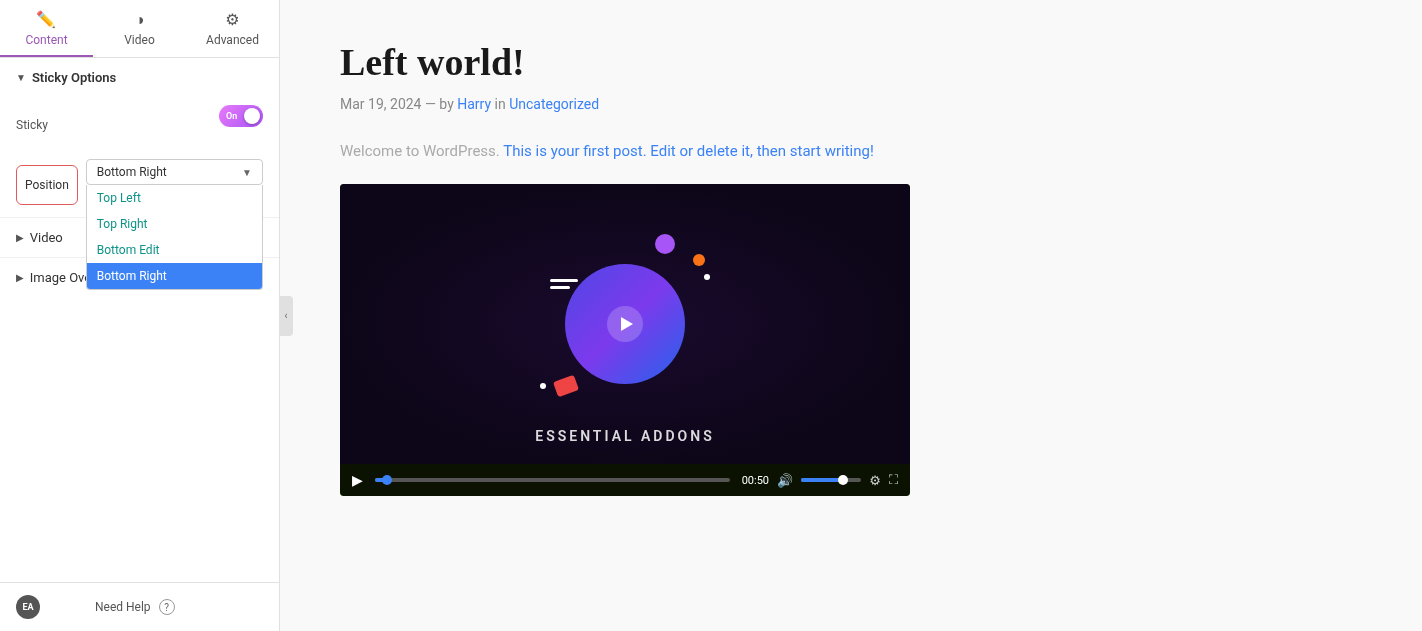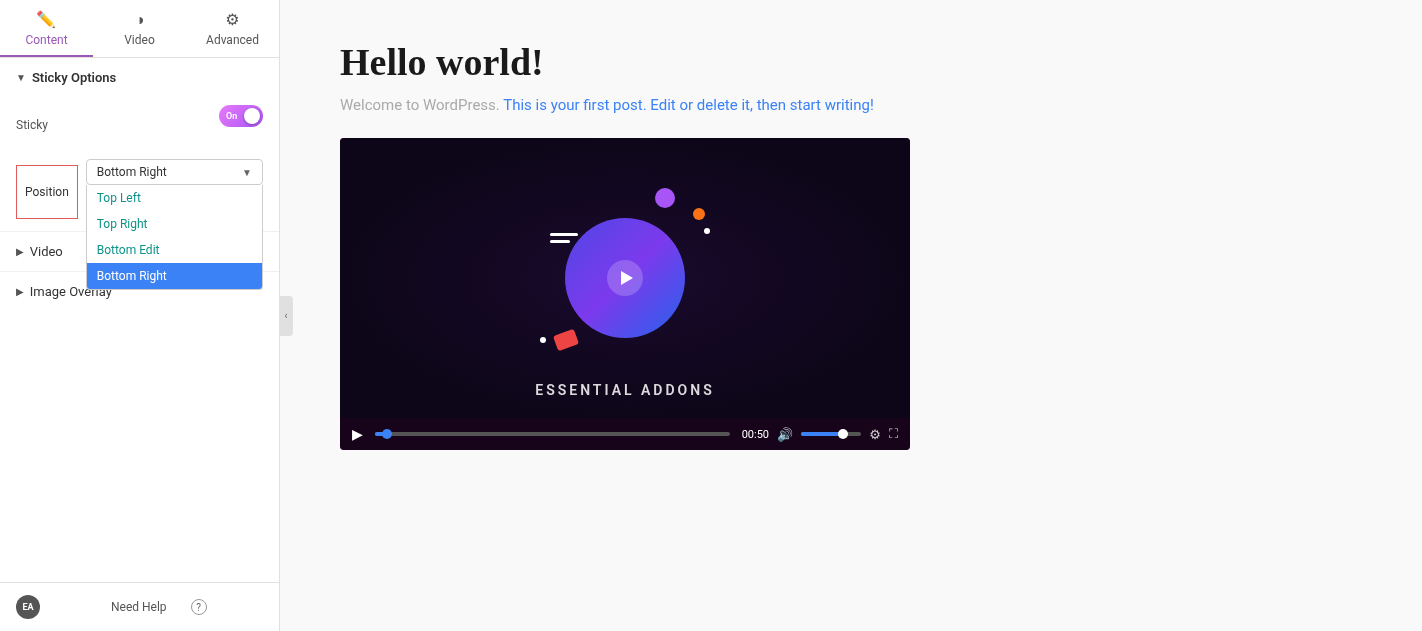--- a/index.html
+++ b/index.html
@@ -118,22 +118,22 @@
     }
     .position-label-wrap {
       display: flex;
       align-items: center;
       margin-top: 6px;
     }
     .position-label {
       font-size: 12px;
       color: #333;
       border: 1.5px solid #e05b5b;
-      border-radius: 0;
-      padding: 19px 8px;
+      border-radius: 6px;
+      padding: 12px 8px;
     }
 
     
     .dropdown-wrap {
       position: relative;
       flex: 1;
     }
     .dropdown-selected {
       display: flex;
       align-items: center;
@@ -188,21 +188,21 @@
     .collapsible-header .arrow { font-size: 10px; color: #555; }
 
     
 
     
     .bottom-bar {
       border-top: 1px solid #e0e0e0;
       padding: 12px 16px;
       display: flex;
       align-items: center;
-      gap: 24px;
+      gap: 8px;
     }
     .ea-badge {
       width: 24px;
       height: 24px;
       border-radius: 50%;
       background: #555;
       color: #fff;
       font-size: 9px;
       font-weight: 700;
       display: flex;
@@ -270,21 +270,21 @@
     .post-intro {
       font-size: 15px;
       color: #aaa;
       margin-bottom: 24px;
     }
 
     
     .video-player {
       width: 100%;
       max-width: 570px;
-      background: #a21caf;
+      background: #4d7c0f;
       border-radius: 4px;
       overflow: hidden;
       position: relative;
     }
 
     .video-thumbnail {
       width: 100%;
       height: 280px;
       background: radial-gradient(ellipse at center, #1a0a2e 0%, #0d0618 70%);
       display: flex;
@@ -541,22 +541,28 @@
   <div class="bottom-bar">
     <div class="ea-badge">EA</div>
     <span class="need-help-text">Need Help</span>
     <div class="help-icon">?</div>
   </div>
 
   <div class="collapse-handle">‹</div>
 </div>
 
 <div class="right-content">
-  <h1 class="post-title">Hello world!</h1>
-
+  <h1 class="post-title">Left world!</h1>
+
+  <div class="post-meta">
+    <span>Mar 19, 2024 — by </span>
+    <a href="#">Harry</a>
+    <span> in </span>
+    <a href="#">Uncategorized</a>
+  </div>
 
   <p class="post-intro">
     Welcome to WordPress. <span style="color:#3b82f6;">This is your first post. Edit or delete it, then start writing!</span>
   </p>
 
   <div class="video-player">
     <div class="video-thumbnail">
 
       <div class="ea-graphic">
         <div class="ea-dot-purple"></div>

